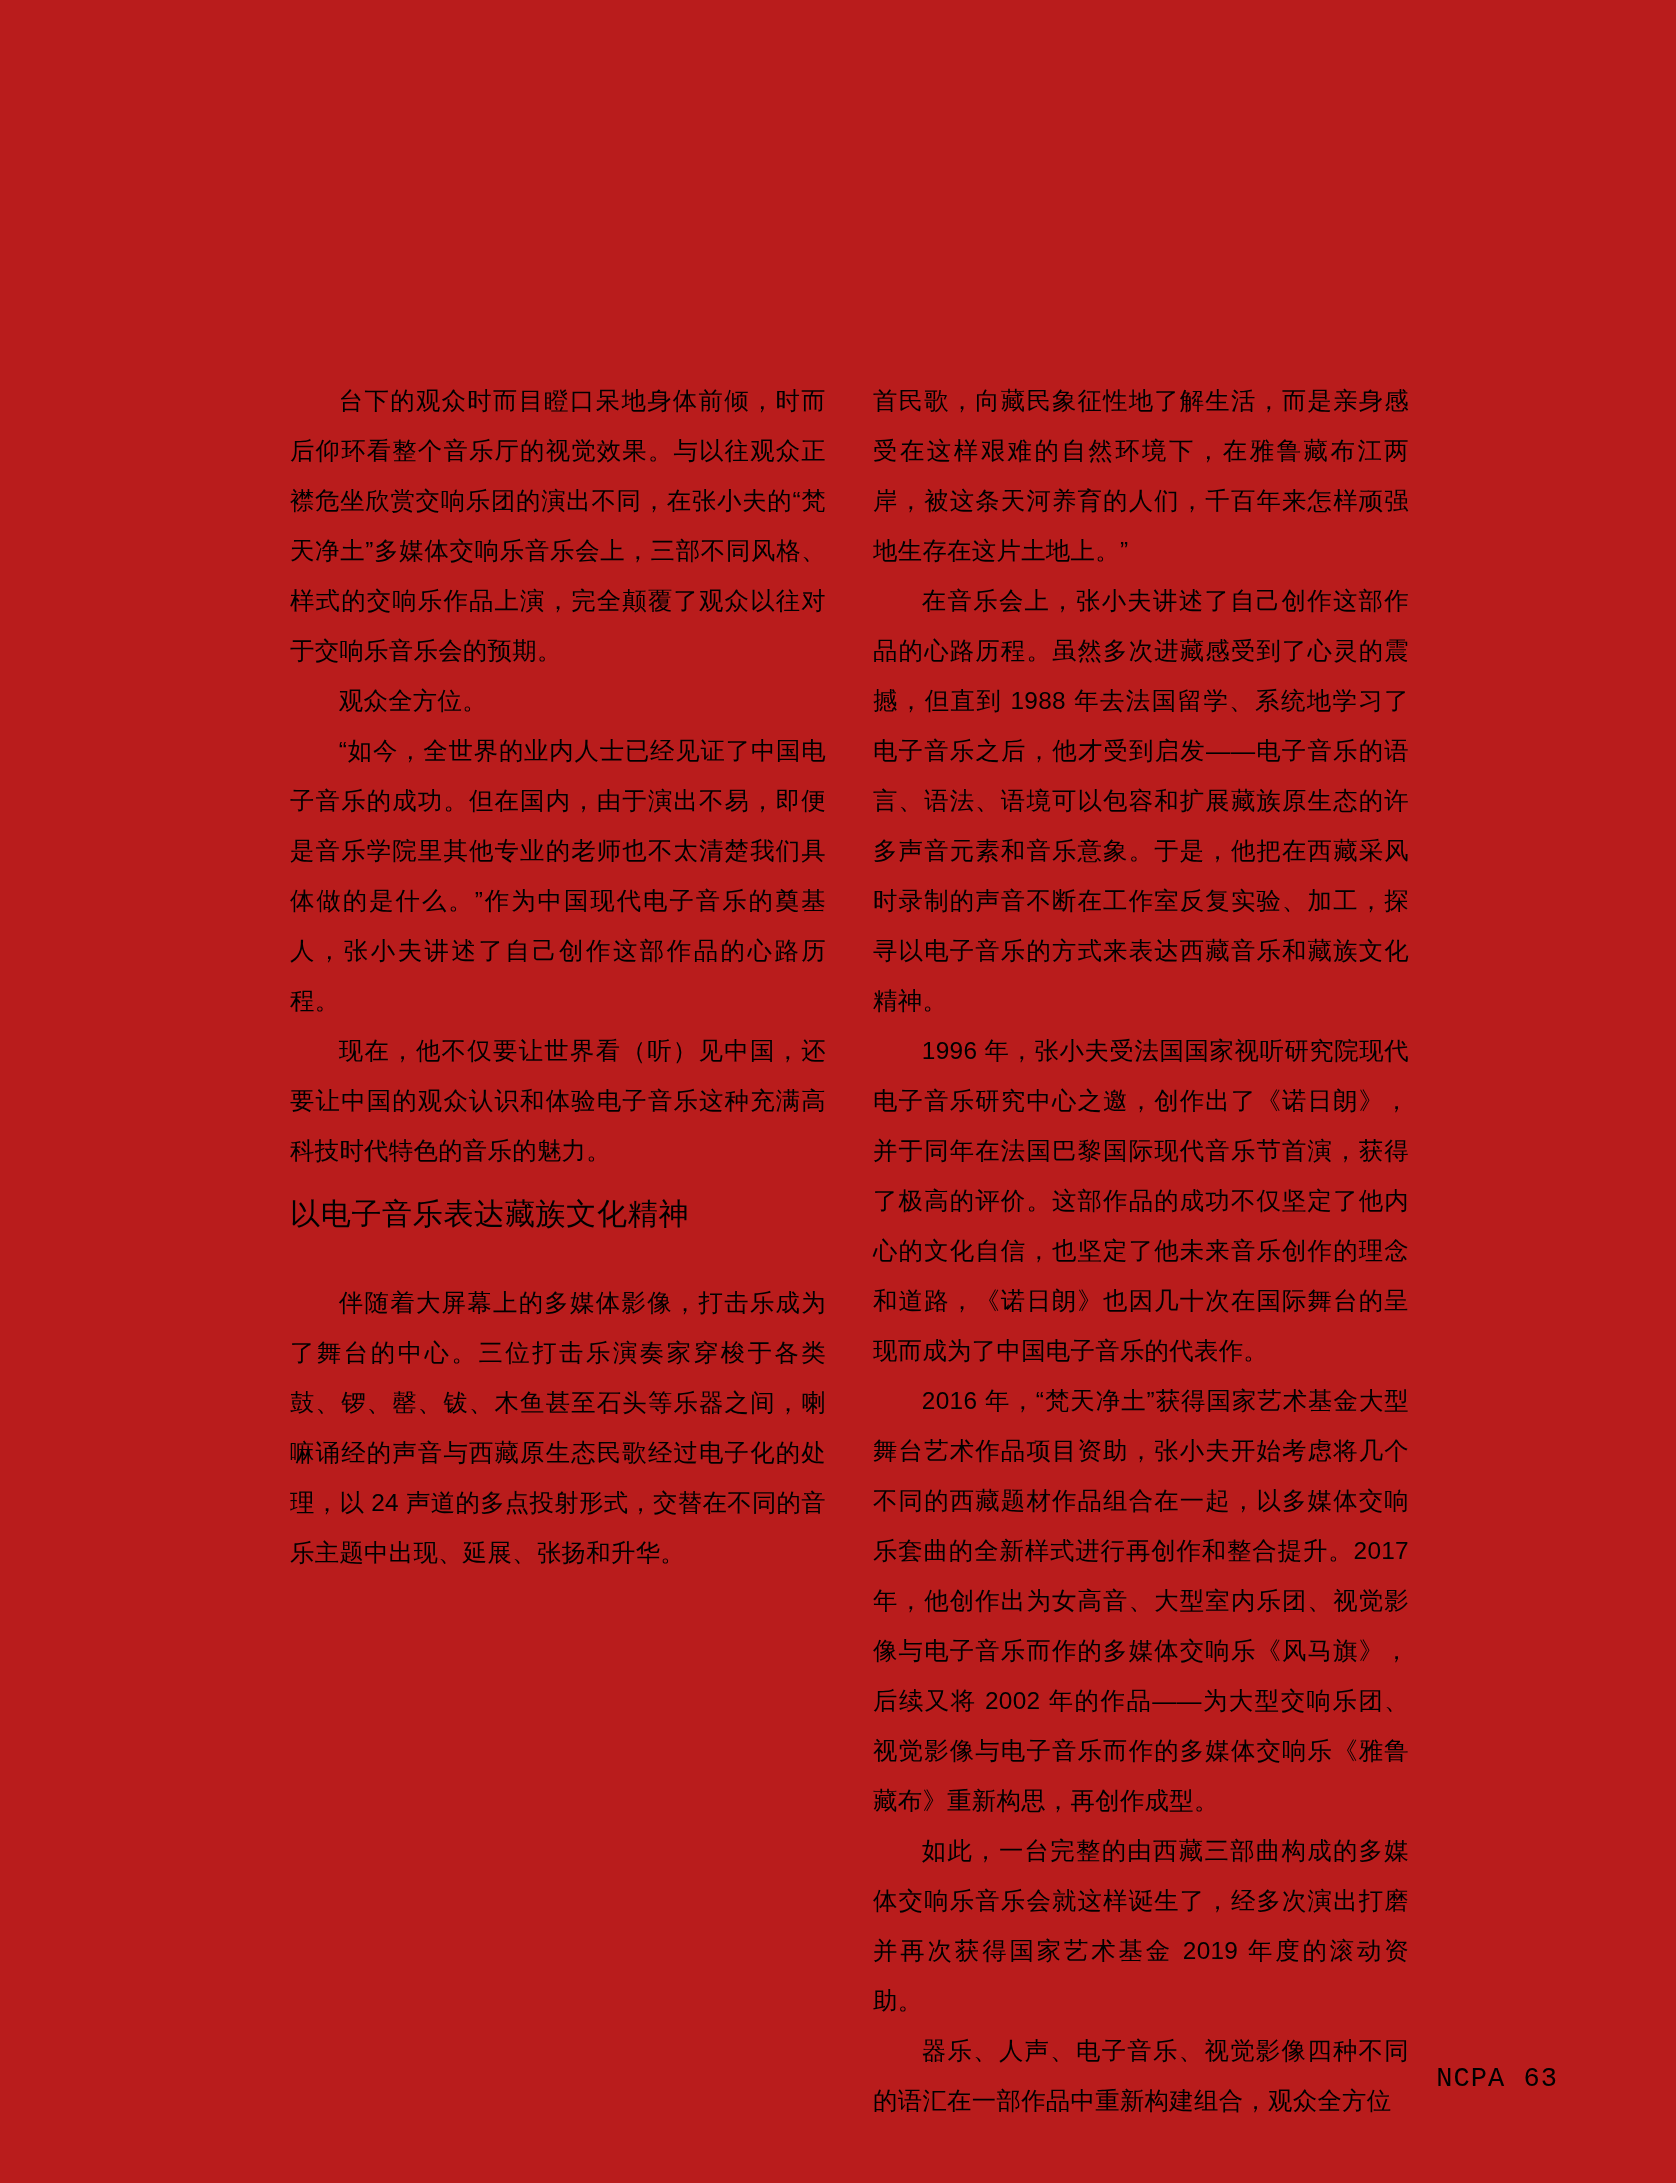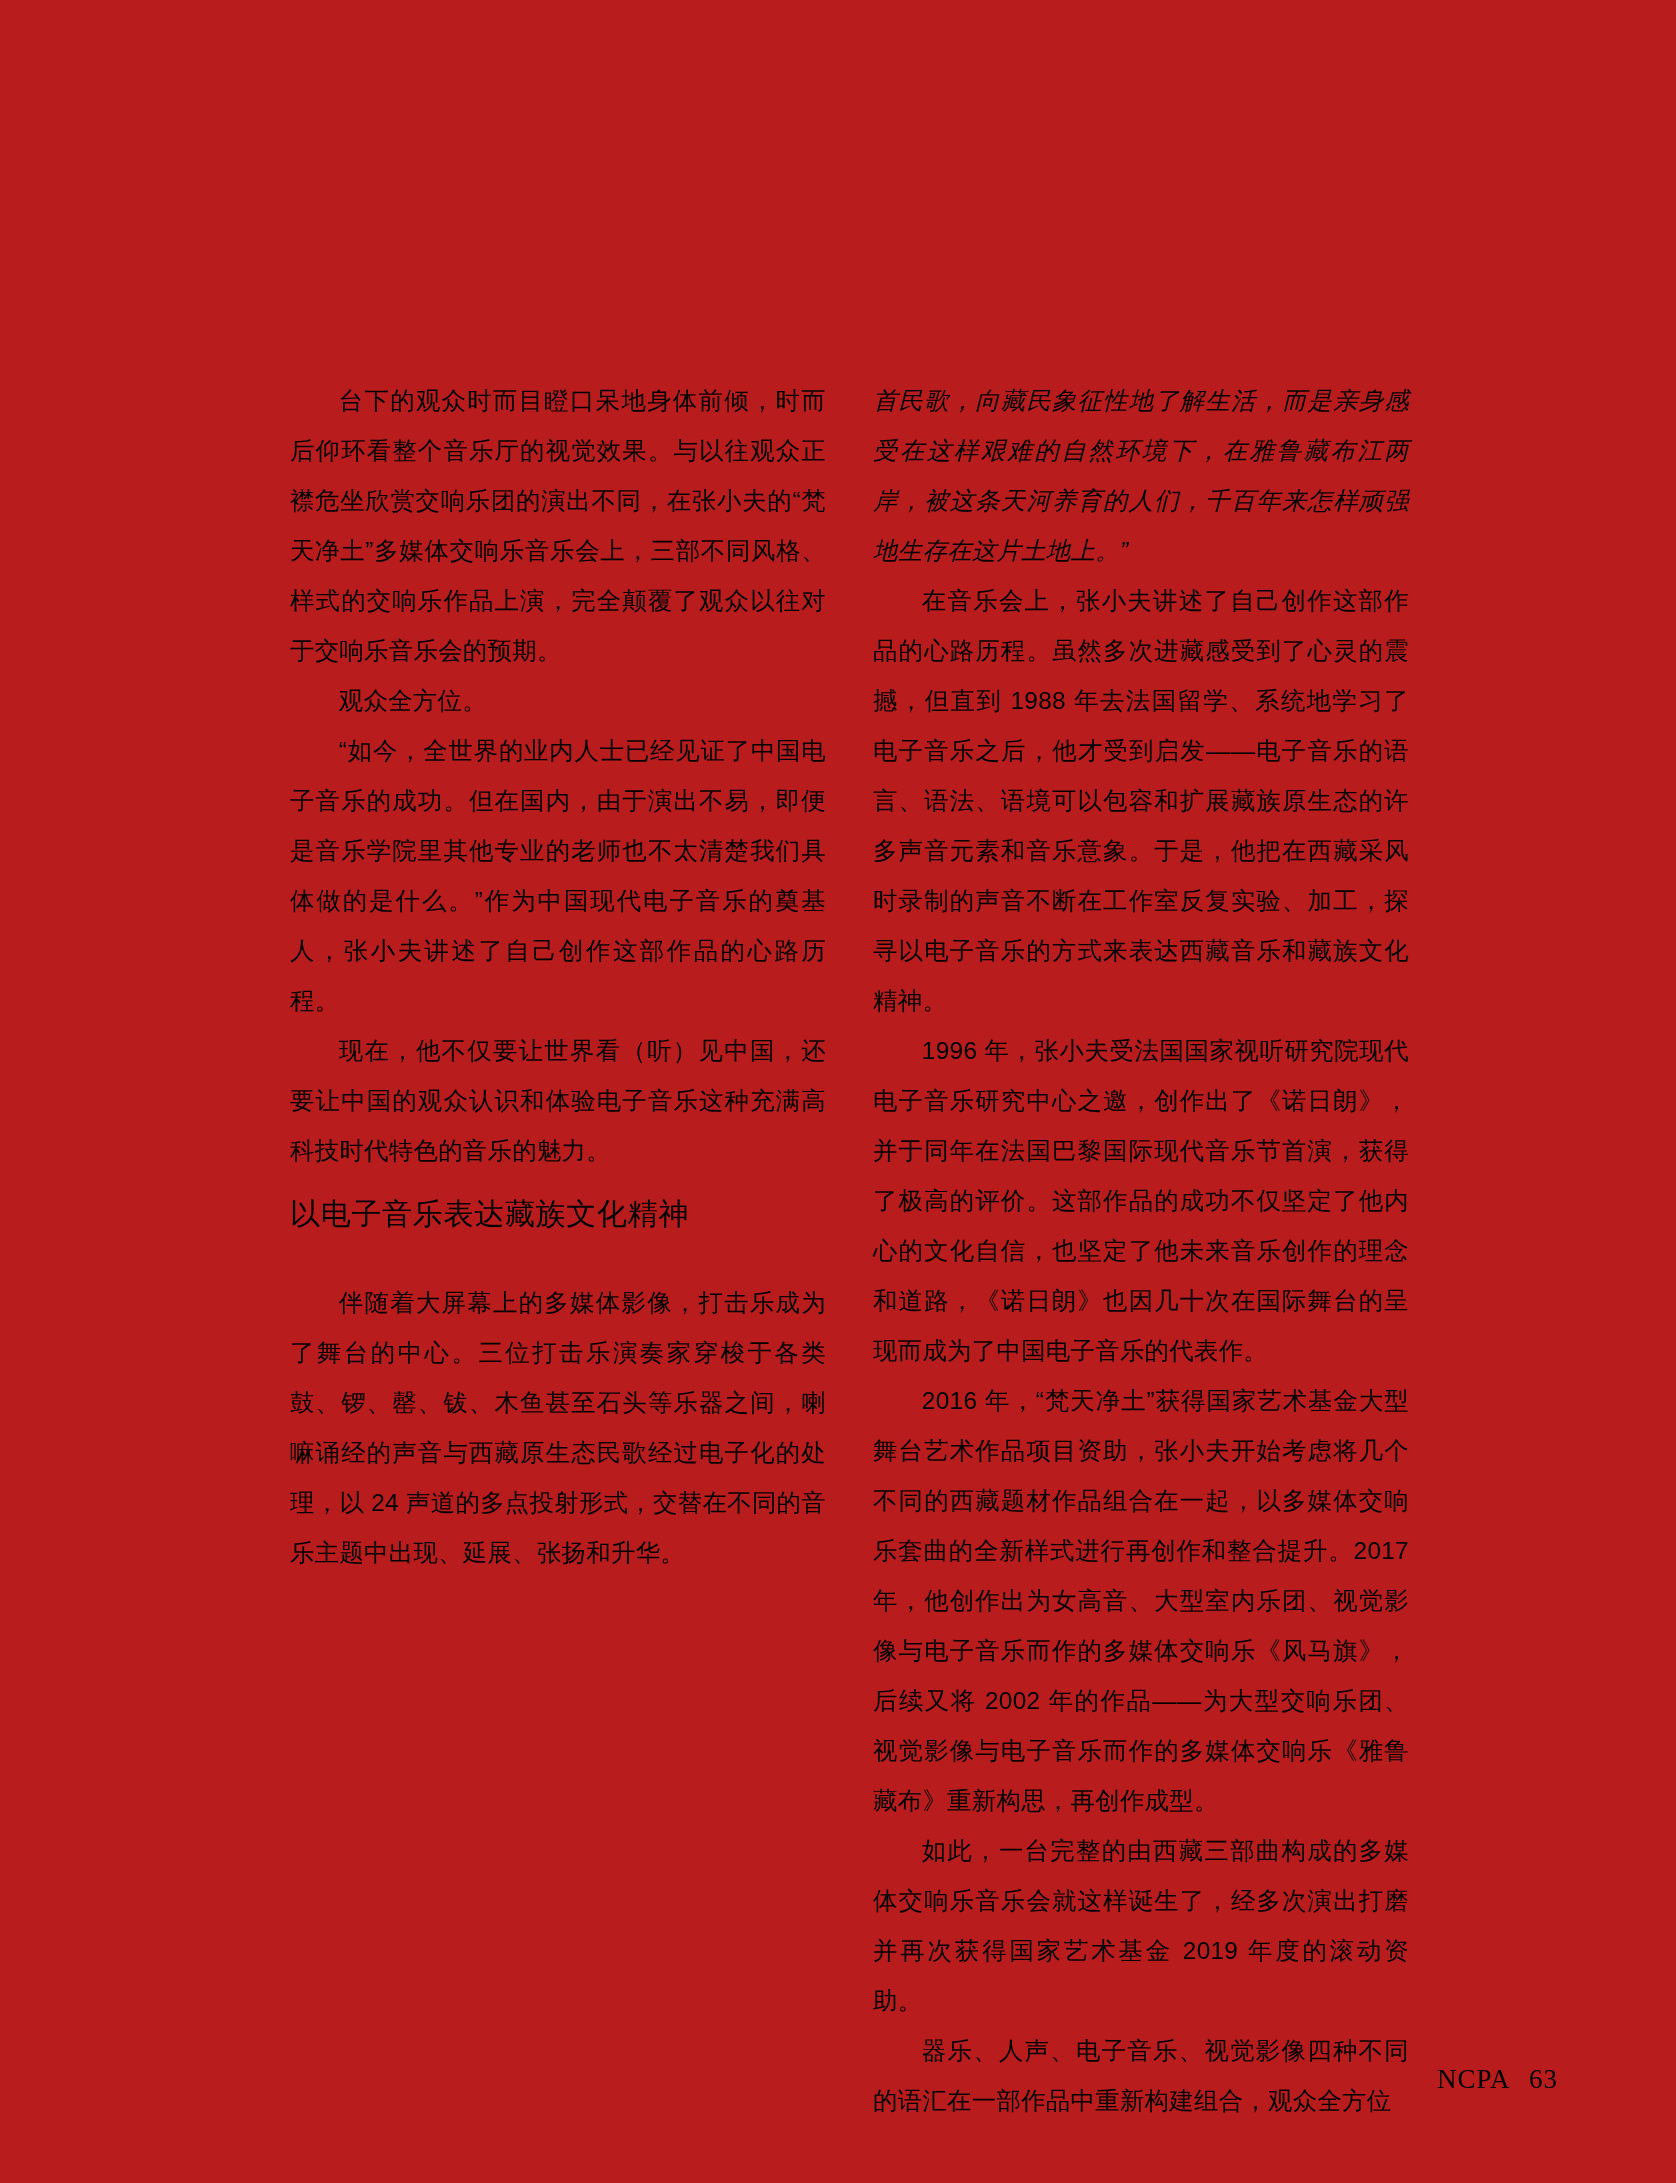--- a/index.html
+++ b/index.html
@@ -27,21 +27,21 @@
     letter-spacing: 0.3px;
     color: #000000;
   }
   .column-left  { left: 290px; }
   .column-right { left: 873px; }
   .para {
     margin: 0;
     padding: 0;
     text-indent: 2em;
   }
-  .para.no-indent { text-indent: 0; font-style: italic; }
+  .para.no-indent { text-indent: 0; }
   .section-heading {
     font-size: 30px;
     font-weight: 400;
     line-height: 37px;
     margin: 18.5px 0 46px 0;
     text-align: left;
     text-indent: 0;
     letter-spacing: 0.7px;
     color: #000000;
   }
@@ -49,21 +49,21 @@
     position: absolute;
     top: 2065px;
     right: 118px;
     display: flex;
     align-items: flex-end;
     gap: 18.5px;
     font-size: 27px;
     line-height: 29px;
     letter-spacing: 1px;
     color: #000000;
-    font-family: Liberation Serif, serif;
+    font-family: Liberation Mono, monospace;
   }
 </style>
 </head>
 <body>
 
 <div class="page">
 
   <div class="column column-left">
     <p class="para">台下的观众时而目瞪口呆地身体前倾，时而后仰环看整个音乐厅的视觉效果。与以往观众正襟危坐欣赏交响乐团的演出不同，在张小夫的“梵天净土”多媒体交响乐音乐会上，三部不同风格、样式的交响乐作品上演，完全颠覆了观众以往对于交响乐音乐会的预期。</p>
     <p class="para">观众全方位。</p>

